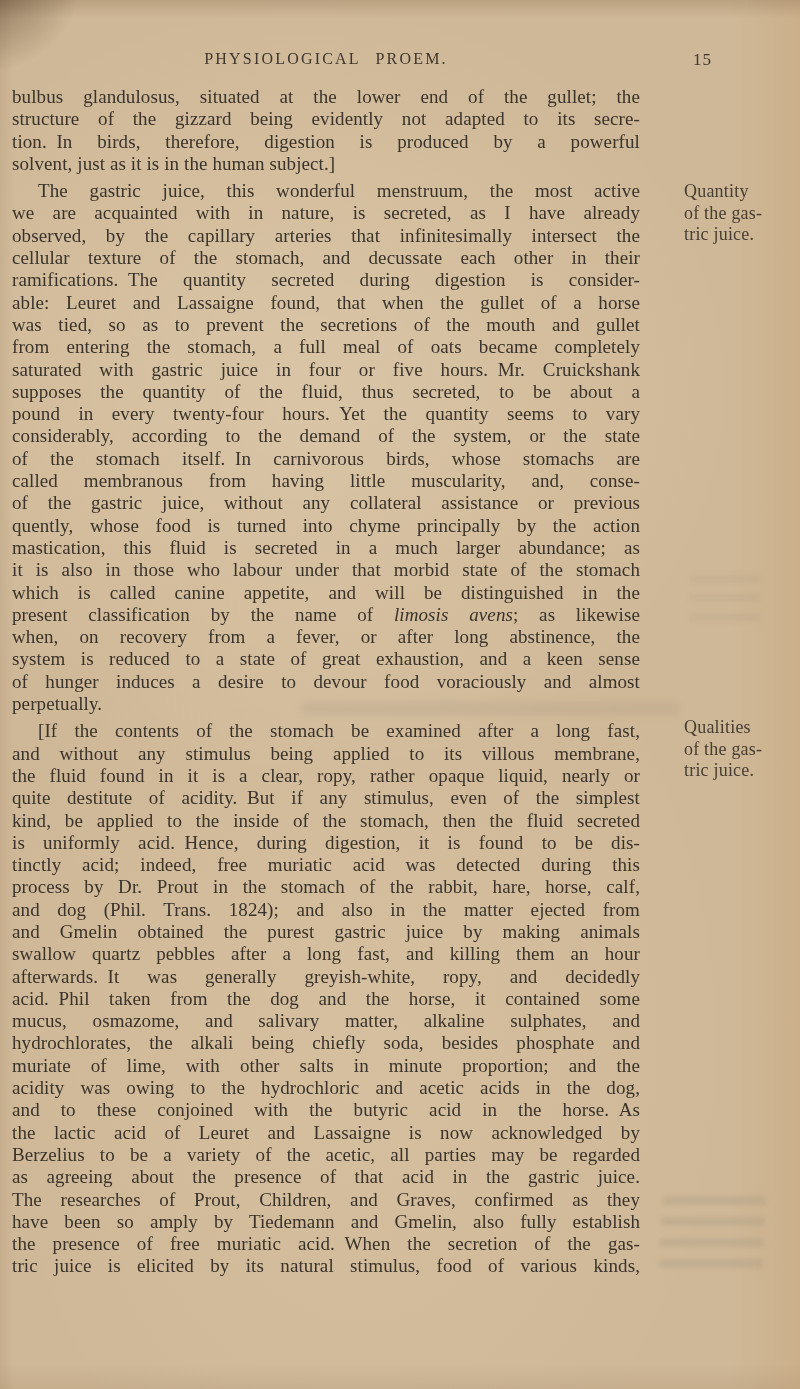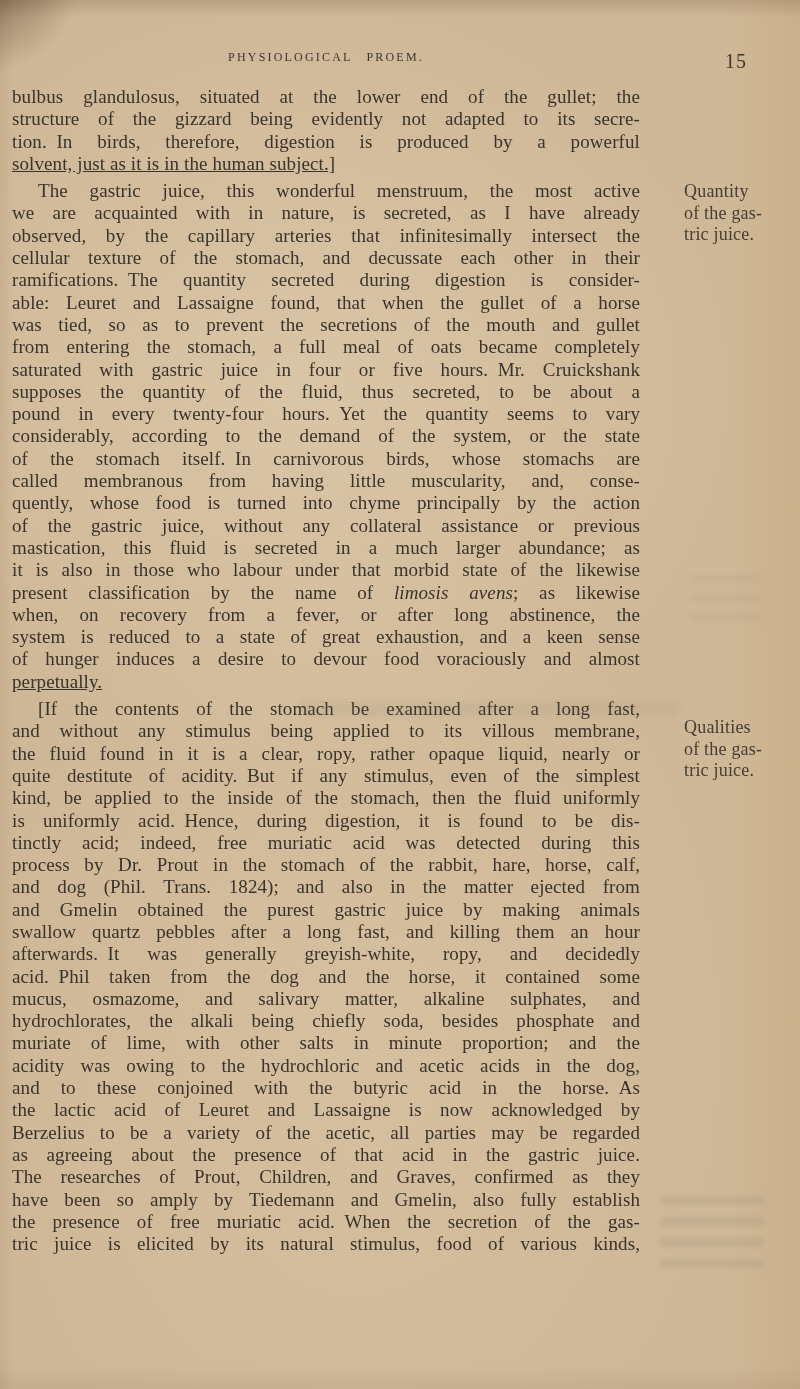--- a/index.html
+++ b/index.html
@@ -17,39 +17,39 @@
       radial-gradient(ellipse 620px 560px at 38% 28%, rgba(255,244,222,0.22), rgba(255,244,222,0) 70%),
       radial-gradient(ellipse 500px 700px at 45% 75%, rgba(248,236,212,0.14), rgba(248,236,212,0) 75%);
     font-family: "Liberation Serif", "DejaVu Serif", serif;
     color: #3a332b;
   }
   .running-head {
     position: absolute; top: 50px; left: 12px; width: 628px; height: 26px;
   }
   .head-title {
     position: absolute; left: 0; right: 0; text-align: center;
-    font-size: 12px; letter-spacing: 2.2px; word-spacing: 9px;
+    font-size: 16px; letter-spacing: 2.2px; word-spacing: 9px;
     color: #3d362d;
   }
   .page-number {
     position: absolute; left: 693px; top: 50px; width: 40px;
-    font-size: 20px; letter-spacing: 1px; color: #3d362d; margin-left: 32px;
+    font-size: 17px; letter-spacing: 1px; color: #3d362d;
   }
   .text-block {
     position: absolute; left: 12px; top: 86px; width: 628px;
   }
   .para { margin: 0; padding: 0; }
   .para + .para { margin-top: 5px; }
   .line {
     font-size: 19px; line-height: 22.3px;
     text-align: justify; text-align-last: justify;
     letter-spacing: 0.1px;
     white-space: normal;
   }
-  .line.noju { text-align-last: left; text-decoration: underline; }
+  .line.noju { text-align-last: left; }
   .line.indent { padding-left: 26px; }
   .line i { font-style: italic; }
   .margin-note {
     position: absolute; left: 684px; width: 130px;
     font-size: 18px; line-height: 21.5px; color: #463e33;
     letter-spacing: 0.2px;
   }
   .note-1 { top: 181px; }
   .note-2 { top: 717px; }
   .smudge { position: absolute; pointer-events: none; }
@@ -101,36 +101,37 @@
         <div class="line"><span>ramifications. The quantity secreted during digestion is consider-</span></div>
         <div class="line"><span>able: Leuret and Lassaigne found, that when the gullet of a horse</span></div>
         <div class="line"><span>was tied, so as to prevent the secretions of the mouth and gullet</span></div>
         <div class="line"><span>from entering the stomach, a full meal of oats became completely</span></div>
         <div class="line"><span>saturated with gastric juice in four or five hours. Mr. Cruickshank</span></div>
         <div class="line"><span>supposes the quantity of the fluid, thus secreted, to be about a</span></div>
         <div class="line"><span>pound in every twenty-four hours. Yet the quantity seems to vary</span></div>
         <div class="line"><span>considerably, according to the demand of the system, or the state</span></div>
         <div class="line"><span>of the stomach itself. In carnivorous birds, whose stomachs are</span></div>
         <div class="line"><span>called membranous from having little muscularity, and, conse-</span></div>
+        <div class="line"><span>of the gastric juice, without any collateral assistance or previous</span></div>
         <div class="line"><span>quently, whose food is turned into chyme principally by the action</span></div>
-        <div class="line"><span>of the gastric juice, without any collateral assistance or previous</span></div>
         <div class="line"><span>mastication, this fluid is secreted in a much larger abundance; as</span></div>
-        <div class="line"><span>it is also in those who labour under that morbid state of the likewise</span></div>
+        <div class="line"><span>it is also in those who labour under that morbid state of the stomach</span></div>
+        <div class="line"><span>which is called canine appetite, and will be distinguished in the</span></div>
         <div class="line"><span>present classification by the name of </span><i>limosis avens</i><span>; as likewise</span></div>
         <div class="line"><span>when, on recovery from a fever, or after long abstinence, the</span></div>
         <div class="line"><span>system is reduced to a state of great exhaustion, and a keen sense</span></div>
         <div class="line"><span>of hunger induces a desire to devour food voraciously and almost</span></div>
         <div class="line noju"><span>perpetually.</span></div>
       </div>
       <div class="para">
         <div class="line indent"><span>[If the contents of the stomach be examined after a long fast,</span></div>
         <div class="line"><span>and without any stimulus being applied to its villous membrane,</span></div>
         <div class="line"><span>the fluid found in it is a clear, ropy, rather opaque liquid, nearly or</span></div>
         <div class="line"><span>quite destitute of acidity. But if any stimulus, even of the simplest</span></div>
-        <div class="line"><span>kind, be applied to the inside of the stomach, then the fluid uniformly</span></div>
+        <div class="line"><span>kind, be applied to the inside of the stomach, then the fluid secreted</span></div>
         <div class="line"><span>is uniformly acid. Hence, during digestion, it is found to be dis-</span></div>
         <div class="line"><span>tinctly acid; indeed, free muriatic acid was detected during this</span></div>
         <div class="line"><span>process by Dr. Prout in the stomach of the rabbit, hare, horse, calf,</span></div>
         <div class="line"><span>and dog (Phil. Trans. 1824); and also in the matter ejected from</span></div>
         <div class="line"><span>and Gmelin obtained the purest gastric juice by making animals</span></div>
         <div class="line"><span>swallow quartz pebbles after a long fast, and killing them an hour</span></div>
         <div class="line"><span>afterwards. It was generally greyish-white, ropy, and decidedly</span></div>
         <div class="line"><span>acid. Phil taken from the dog and the horse, it contained some</span></div>
         <div class="line"><span>mucus, osmazome, and salivary matter, alkaline sulphates, and</span></div>
         <div class="line"><span>hydrochlorates, the alkali being chiefly soda, besides phosphate and</span></div>

